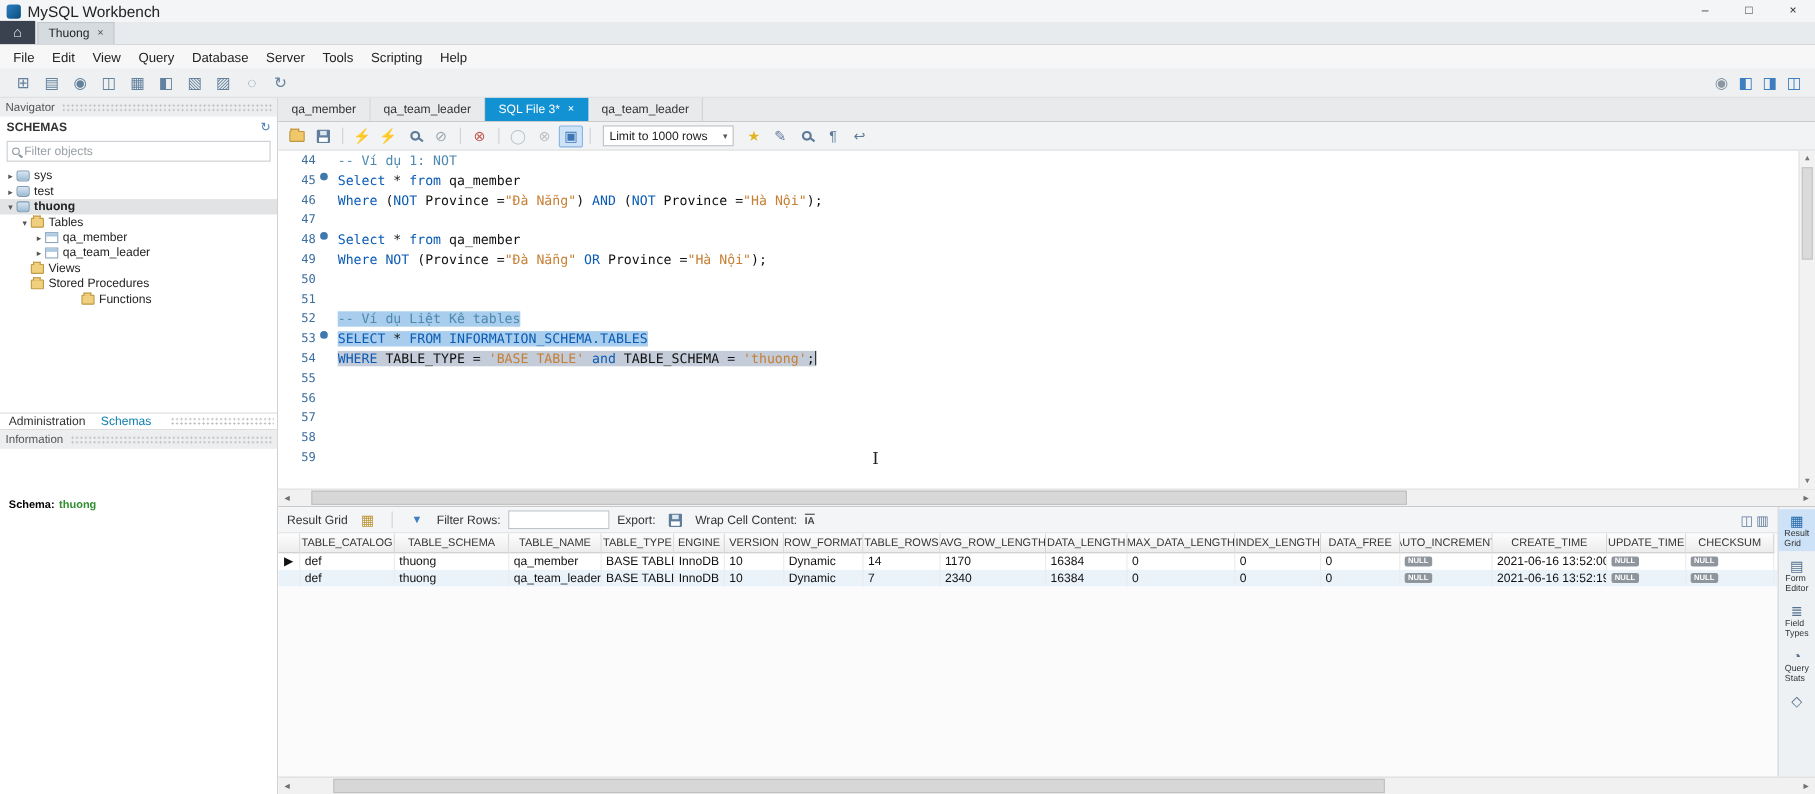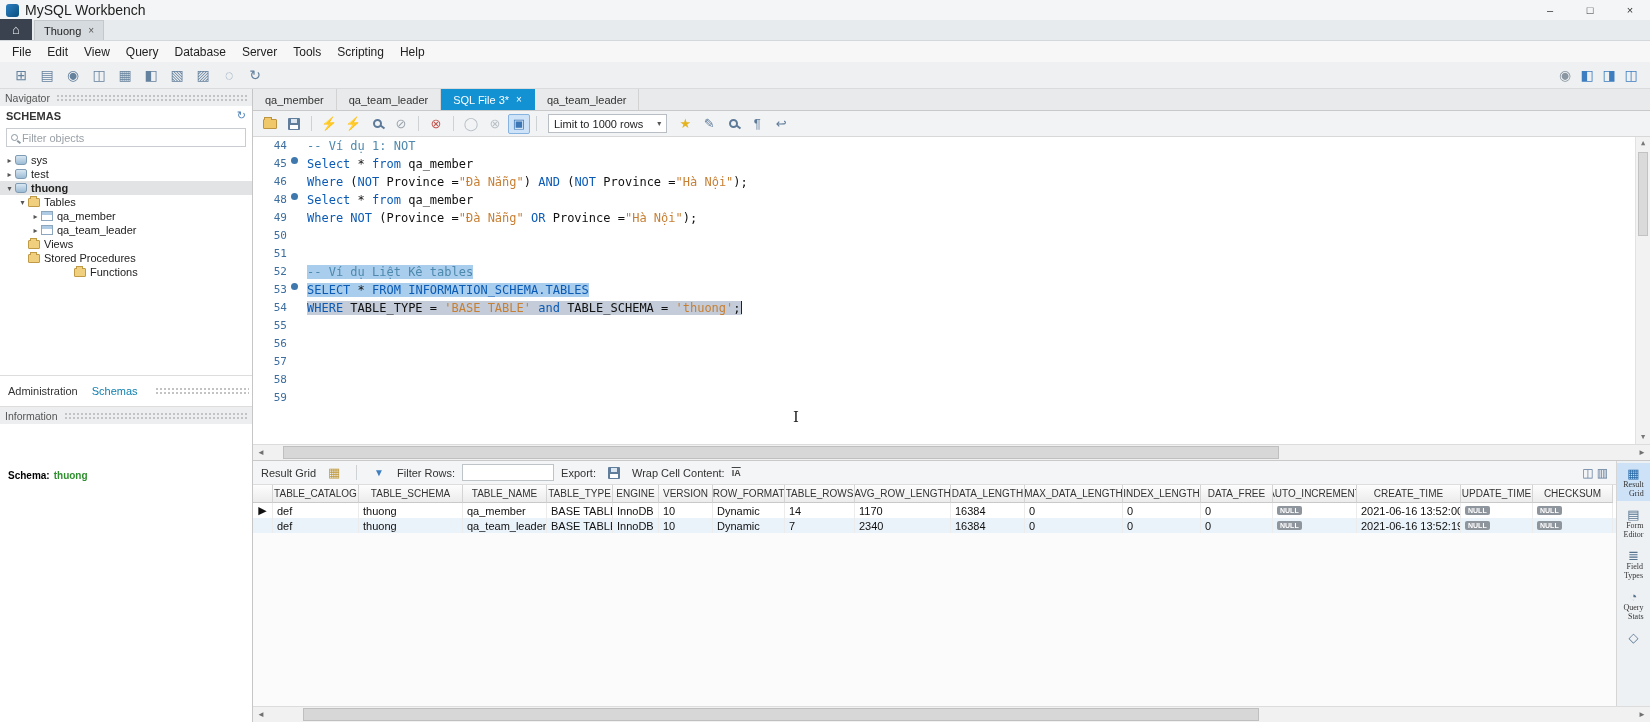--- a/index.html
+++ b/index.html
@@ -47,21 +47,21 @@
   .tree { height:224px; overflow:hidden; padding-top:2px; flex:none; }
   .trow { height:14px; display:flex; align-items:center; font-size:11px; color:#222; }
   .trow.selected { background:#e2e3e4; }
   .trow.selected .tlabel { font-weight:bold; }
   .texp { width:11px; font-size:8px; color:#555; text-align:center; flex:none; }
   .t-schema { width:12px; height:10px; background:linear-gradient(#d8e6f2,#9dbcd4); border:1px solid #7e9cb4; border-radius:2px 2px 3px 3px; margin-right:4px; flex:none; }
   .t-folder { width:12px; height:9px; background:#f0cf7e; border:1px solid #c09a45; border-radius:1px; margin-right:4px; position:relative; flex:none; }
   .t-folder::before { content:""; position:absolute; top:-3px; left:1px; width:5px; height:2px; background:#f0cf7e; border:1px solid #c09a45; border-bottom:none; }
   .t-table { width:12px; height:10px; background:#fff; border:1px solid #8ba6bd; margin-right:4px; position:relative; flex:none; }
   .t-table::before { content:""; position:absolute; top:0; left:0; right:0; height:3px; background:#aecbe3; }
-  .nav-tabs { height:32px; display:flex; align-items:center; gap:14px; padding-left:8px; border-top:1px solid #ddd; border-bottom:1px solid #ddd; flex:none; }
+  .nav-tabs { height:16px; display:flex; align-items:center; gap:14px; padding-left:8px; border-top:1px solid #ddd; border-bottom:1px solid #ddd; flex:none; }
   .nav-tab { font-size:11px; color:#333; }
   .nav-tab.active { color:#0e7fae; }
   .nav-tabs .dots { height:8px; margin:0 3px; }
   .info-body { flex:1; padding:46px 8px 0 8px; font-size:10px; }
   .schema-lbl { font-weight:bold; color:#000; }
   .schema-val { font-weight:bold; color:#2f8f2f; margin-left:4px; }
 
   
   .main { flex:1; display:flex; flex-direction:column; min-width:0; background:#fff; }
   .etabs { height:22px; background:#e9eaeb; border-bottom:1px solid #c9c9c9; display:flex; align-items:flex-end; flex:none; }
@@ -133,21 +133,21 @@
   .grow { display:flex; height:15px; }
   .grow .cell { flex:none; font-size:11px; color:#111; padding:0 4px; border-right:1px solid #ececec; white-space:nowrap; overflow:hidden; display:flex; align-items:center; }
   .marker { width:20px; justify-content:center !important; font-size:8px; color:#333; padding:0 !important; }
   .null-badge { background:#8f959d; color:#fff; font-size:7px; font-weight:bold; line-height:9px; padding:0 3px; border-radius:2px; }
 
   .side-panel { width:34px; flex:none; background:#eef1f4; border-left:1px solid #d5d5d5; display:flex; flex-direction:column; align-items:center; padding-top:2px; gap:3px; }
   .sp-item { width:34px; padding:4px 0 3px 0; display:flex; flex-direction:column; align-items:center; gap:1px; }
   .sp-item.active { background:#cde2f7; }
   .sp-ico { font-size:13px; line-height:13px; color:#55738f; }
   .sp-item.active .sp-ico { color:#2468a8; }
-  .sp-label { font-size:8px; line-height:8.5px; text-align:right; color:#333; white-space:pre-line;font-family:Liberation Serif, serif; }
+  .sp-label { font-size:8px; line-height:8.5px; text-align:left; color:#333; white-space:pre-line; }
 </style>
 </head>
 <body>
 
 <div class="app" data-name="mysql-workbench-window">
 
   <div class="titlebar" data-name="title-bar">
     <span class="app-ico" data-name="mysql-workbench-icon"></span>
     <span class="wtitle" data-name="window-title">MySQL Workbench</span>
     <div class="win-controls">
@@ -324,20 +324,21 @@
           </span>
           <span class="sq-ico" data-name="invisible-characters-icon">¶</span>
           <span class="sq-ico" data-name="wrap-text-icon">↩</span>
         </div>
 
       <div class="code-area" data-name="sql-code-editor">
         <div id="codelines">
             <div class="cl" data-name="code-line"><span class="ln" data-name="line-number">44</span><span class="dotslot" data-name="gutter-marker-slot"></span><span class="codeline" data-name="code-text"><span class="tok-c">-- Ví dụ 1: NOT</span></span></div>
             <div class="cl" data-name="code-line"><span class="ln" data-name="line-number">45</span><span class="dotslot" data-name="gutter-marker-slot"><span class="stmt-dot" data-name="statement-marker-icon"></span></span><span class="codeline" data-name="code-text"><span class="tok-k">Select</span><span class="tok-p"> * </span><span class="tok-k">from</span><span class="tok-p"> qa_member</span></span></div>
             <div class="cl" data-name="code-line"><span class="ln" data-name="line-number">46</span><span class="dotslot" data-name="gutter-marker-slot"></span><span class="codeline" data-name="code-text"><span class="tok-k">Where</span><span class="tok-p"> (</span><span class="tok-k">NOT</span><span class="tok-p"> Province =</span><span class="tok-s">"Đà Nẵng"</span><span class="tok-p">) </span><span class="tok-k">AND</span><span class="tok-p"> (</span><span class="tok-k">NOT</span><span class="tok-p"> Province =</span><span class="tok-s">"Hà Nội"</span><span class="tok-p">);</span></span></div>
+            <div class="cl" data-name="code-line"><span class="ln" data-name="line-number">47</span><span class="dotslot" data-name="gutter-marker-slot"></span><span class="codeline" data-name="code-text"></span></div>
             <div class="cl" data-name="code-line"><span class="ln" data-name="line-number">48</span><span class="dotslot" data-name="gutter-marker-slot"><span class="stmt-dot" data-name="statement-marker-icon"></span></span><span class="codeline" data-name="code-text"><span class="tok-k">Select</span><span class="tok-p"> * </span><span class="tok-k">from</span><span class="tok-p"> qa_member</span></span></div>
             <div class="cl" data-name="code-line"><span class="ln" data-name="line-number">49</span><span class="dotslot" data-name="gutter-marker-slot"></span><span class="codeline" data-name="code-text"><span class="tok-k">Where</span><span class="tok-p"> </span><span class="tok-k">NOT</span><span class="tok-p"> (Province =</span><span class="tok-s">"Đà Nẵng"</span><span class="tok-p"> </span><span class="tok-k">OR</span><span class="tok-p"> Province =</span><span class="tok-s">"Hà Nội"</span><span class="tok-p">);</span></span></div>
             <div class="cl" data-name="code-line"><span class="ln" data-name="line-number">50</span><span class="dotslot" data-name="gutter-marker-slot"></span><span class="codeline" data-name="code-text"></span></div>
             <div class="cl" data-name="code-line"><span class="ln" data-name="line-number">51</span><span class="dotslot" data-name="gutter-marker-slot"></span><span class="codeline" data-name="code-text"></span></div>
             <div class="cl" data-name="code-line"><span class="ln" data-name="line-number">52</span><span class="dotslot" data-name="gutter-marker-slot"></span><span class="codeline sel" data-name="code-text"><span class="tok-c">-- Ví dụ Liệt Kê tables</span></span></div>
             <div class="cl" data-name="code-line"><span class="ln" data-name="line-number">53</span><span class="dotslot" data-name="gutter-marker-slot"><span class="stmt-dot" data-name="statement-marker-icon"></span></span><span class="codeline sel" data-name="code-text"><span class="tok-k">SELECT</span><span class="tok-p"> * </span><span class="tok-k">FROM</span><span class="tok-k"> INFORMATION_SCHEMA.TABLES</span></span></div>
             <div class="cl" data-name="code-line"><span class="ln" data-name="line-number">54</span><span class="dotslot" data-name="gutter-marker-slot"></span><span class="codeline sel cur" data-name="code-text"><span class="tok-k">WHERE</span><span class="tok-p"> TABLE_TYPE = </span><span class="tok-s">'BASE TABLE'</span><span class="tok-p"> </span><span class="tok-k">and</span><span class="tok-p"> TABLE_SCHEMA = </span><span class="tok-s">'thuong'</span><span class="tok-p">;</span><span class="caret" data-name="text-caret"></span></span></div>
             <div class="cl" data-name="code-line"><span class="ln" data-name="line-number">55</span><span class="dotslot" data-name="gutter-marker-slot"></span><span class="codeline" data-name="code-text"></span></div>
             <div class="cl" data-name="code-line"><span class="ln" data-name="line-number">56</span><span class="dotslot" data-name="gutter-marker-slot"></span><span class="codeline" data-name="code-text"></span></div>
             <div class="cl" data-name="code-line"><span class="ln" data-name="line-number">57</span><span class="dotslot" data-name="gutter-marker-slot"></span><span class="codeline" data-name="code-text"></span></div>

